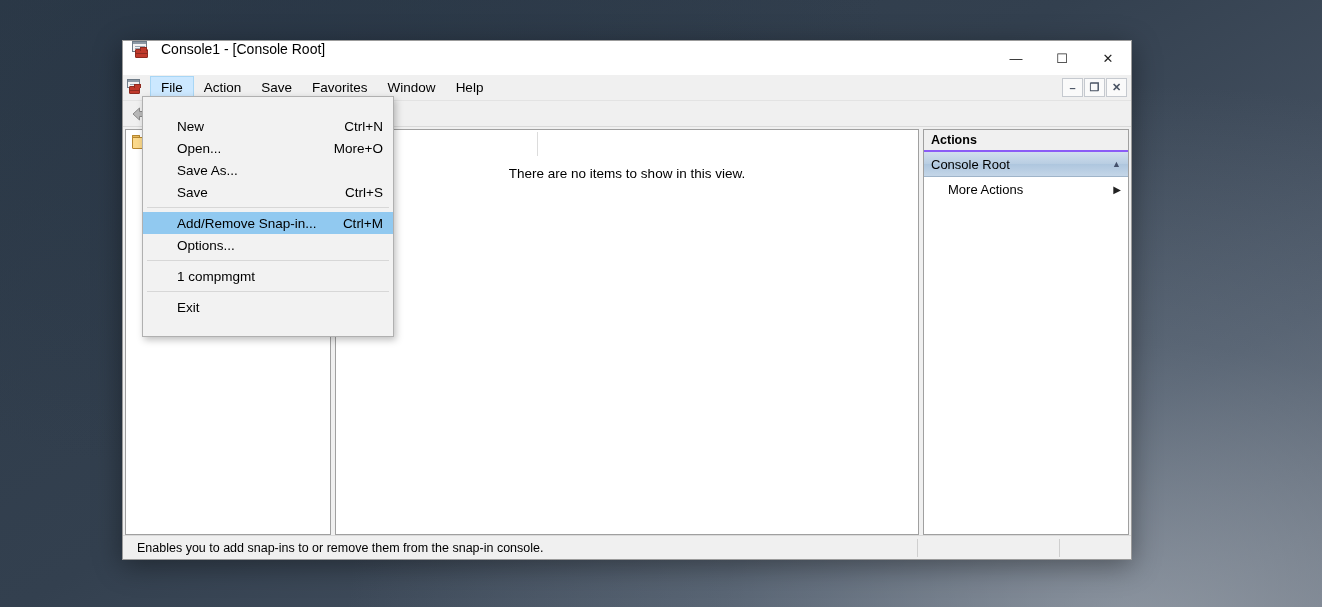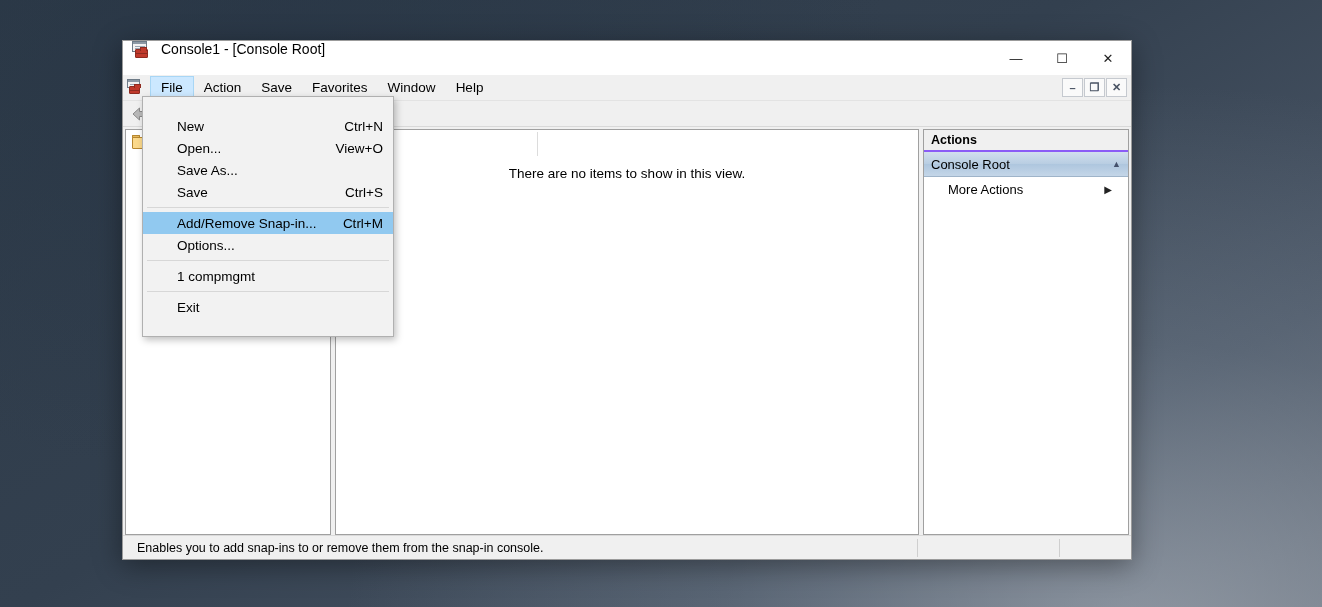--- a/index.html
+++ b/index.html
@@ -180,21 +180,21 @@
     display: flex; align-items: center;
     padding: 0 7px;
     font-size: 13px; color: #000;
     background: linear-gradient(to bottom, #d2dfee 0%, #b8cde2 50%, #aec6de 51%, #c4d6e8 100%);
     border-bottom: 1px solid #9fb4c9;
   }
   .actions-group .chev { margin-left: auto; font-size: 9px; color: #44506b; }
   .action-row {
     height: 24px;
     display: flex; align-items: center;
-    padding: 0 16px 0 24px;
+    padding: 0 7px 0 24px;
     font-size: 13px; color: #000;
     background: #ffffff;
   }
   .action-row .arrow { margin-left: auto; font-size: 10px; color: #222; }
 
   
   .statusbar {
     height: 24px; min-height: 24px;
     background: #f0f0f0;
     display: flex; align-items: center;
@@ -324,21 +324,21 @@
 
 </div>
 
 <div class="dropdown">
   <div class="dd-item">
     <span>New</span>
     <span class="dd-accel">Ctrl+N</span>
   </div>
   <div class="dd-item">
     <span>Open...</span>
-    <span class="dd-accel">View+O</span>
+    <span class="dd-accel">More+O</span>
   </div>
   <div class="dd-item">
     <span>Save As...</span>
     <span class="dd-accel"></span>
   </div>
   <div class="dd-item">
     <span>Save</span>
     <span class="dd-accel">Ctrl+S</span>
   </div>
   <div class="dd-sep"></div>

